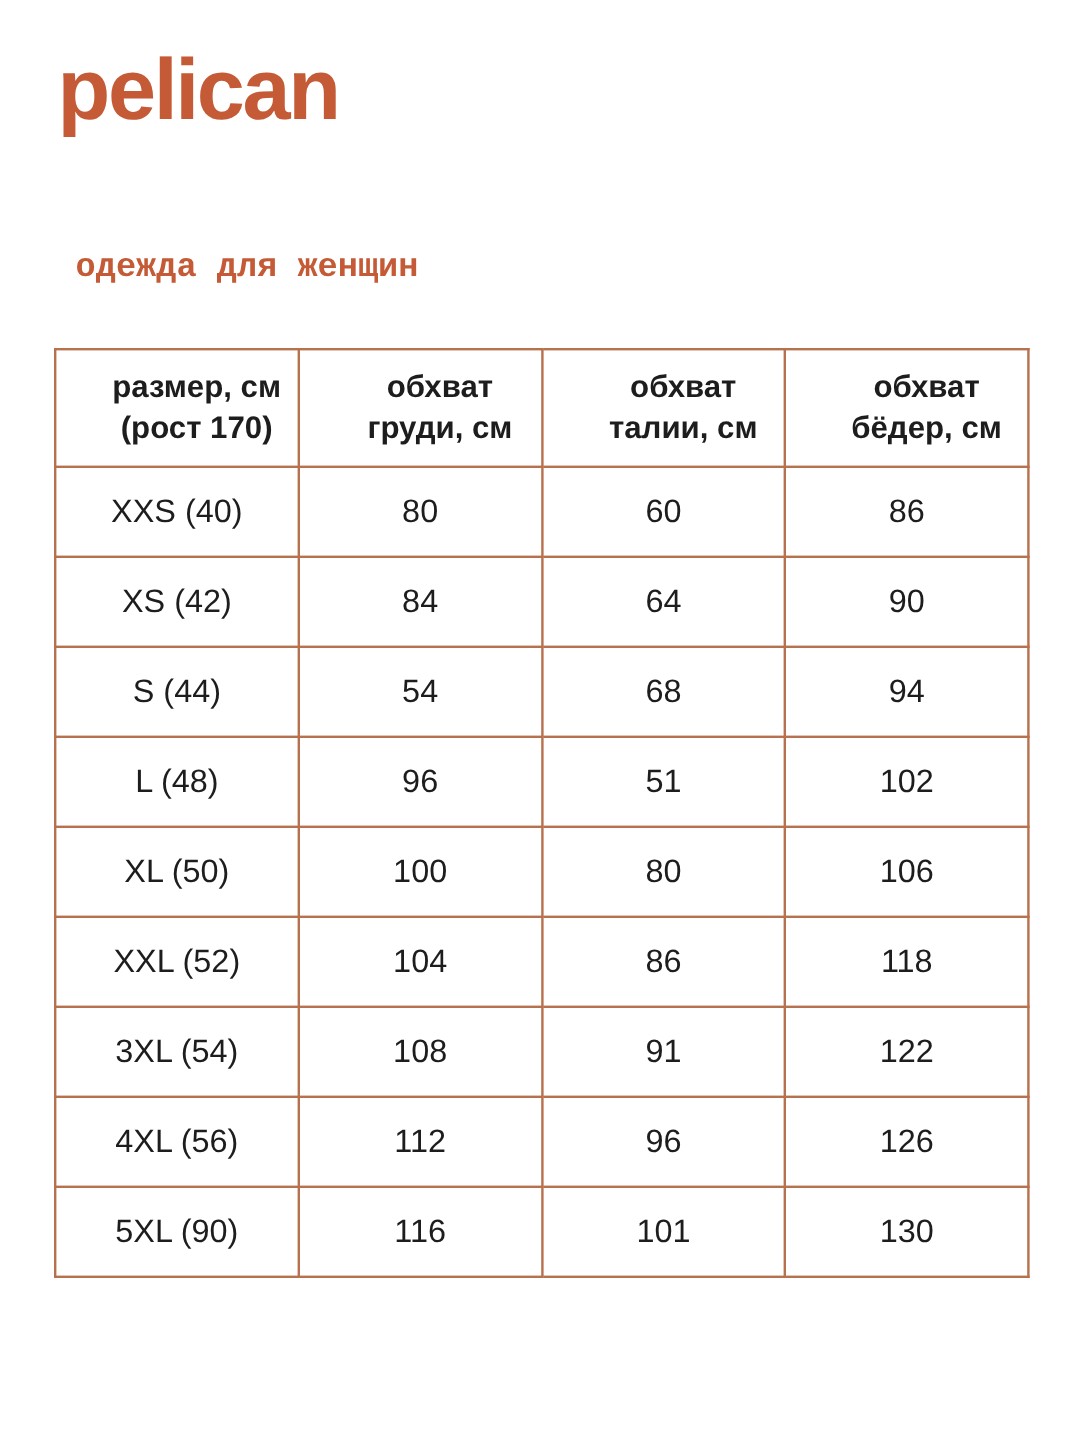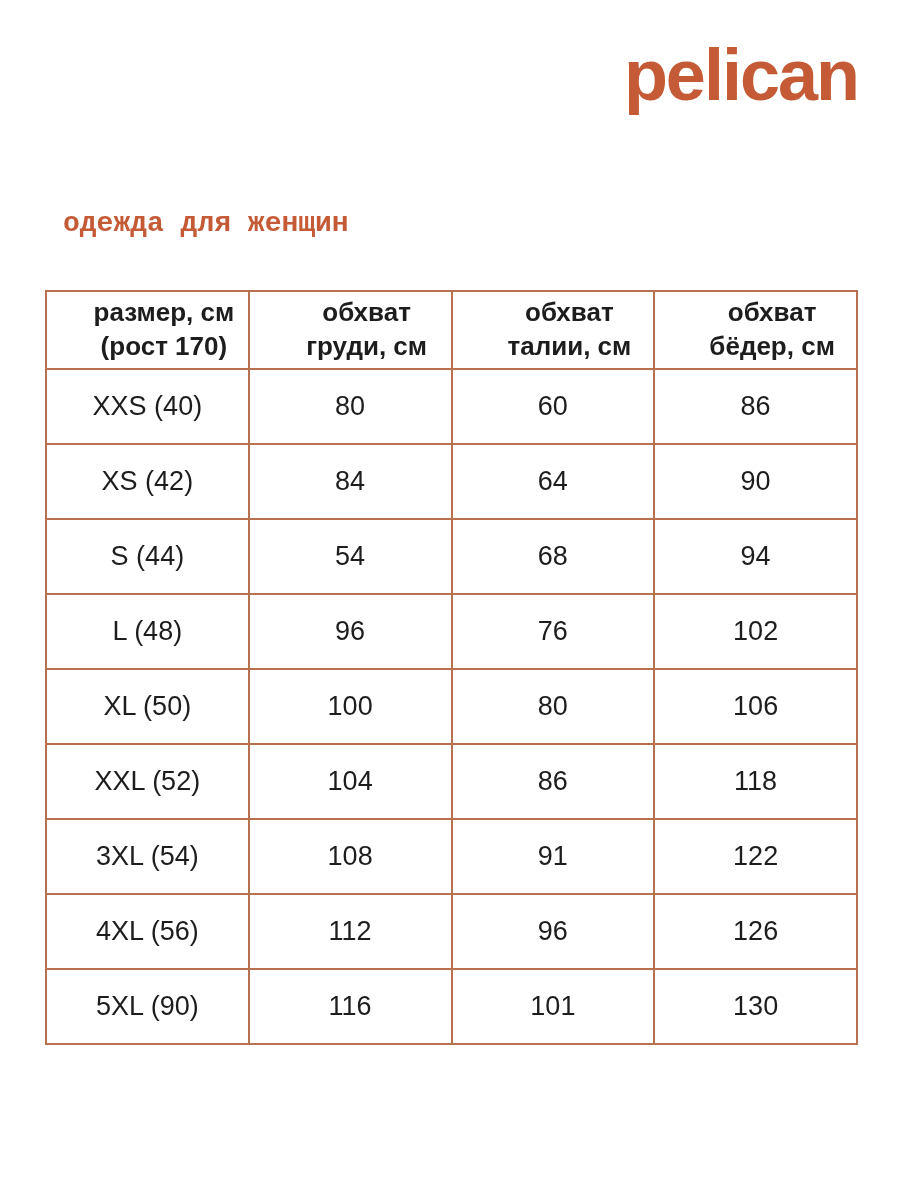--- a/index.html
+++ b/index.html
@@ -19,21 +19,20 @@
     width:900px; height:1200px;
     padding:0 42px 0 45px;
   }
   .logo{
     margin:36px 0 0 3px;
     font-size:72px;
     font-weight:bold;
     letter-spacing:-2px;
     color:var(--accent);
     line-height:1.1;
-    text-align:right;
   }
   .page-title{
     margin:94px 0 0 18px;
     font-size:28px;
     font-weight:bold;
     color:var(--accent);
     line-height:1.1;
     font-family:Liberation Mono, monospace;
   }
   table.size-table{
@@ -44,21 +43,21 @@
   }
   table.size-table th,
   table.size-table td{
     border:2px solid var(--table-border);
     text-align:center;
     vertical-align:middle;
     color:var(--text);
     background:#ffffff;
   }
   table.size-table th{
-    height:78px;
+    height:98px;
     font-size:26px;
     font-weight:bold;
     line-height:1.3;
     white-space:pre-line;
     padding-left:34px;
   }
   table.size-table td{
     height:75px;
     font-size:27px;
     font-weight:normal;
@@ -101,21 +100,21 @@
         </tr>
         <tr>
           <td>S (44)</td>
           <td>54</td>
           <td>68</td>
           <td>94</td>
         </tr>
         <tr>
           <td>L (48)</td>
           <td>96</td>
-          <td>76</td>
+          <td>51</td>
           <td>102</td>
         </tr>
         <tr>
           <td>XL (50)</td>
           <td>100</td>
           <td>80</td>
           <td>106</td>
         </tr>
         <tr>
           <td>XXL (52)</td>

